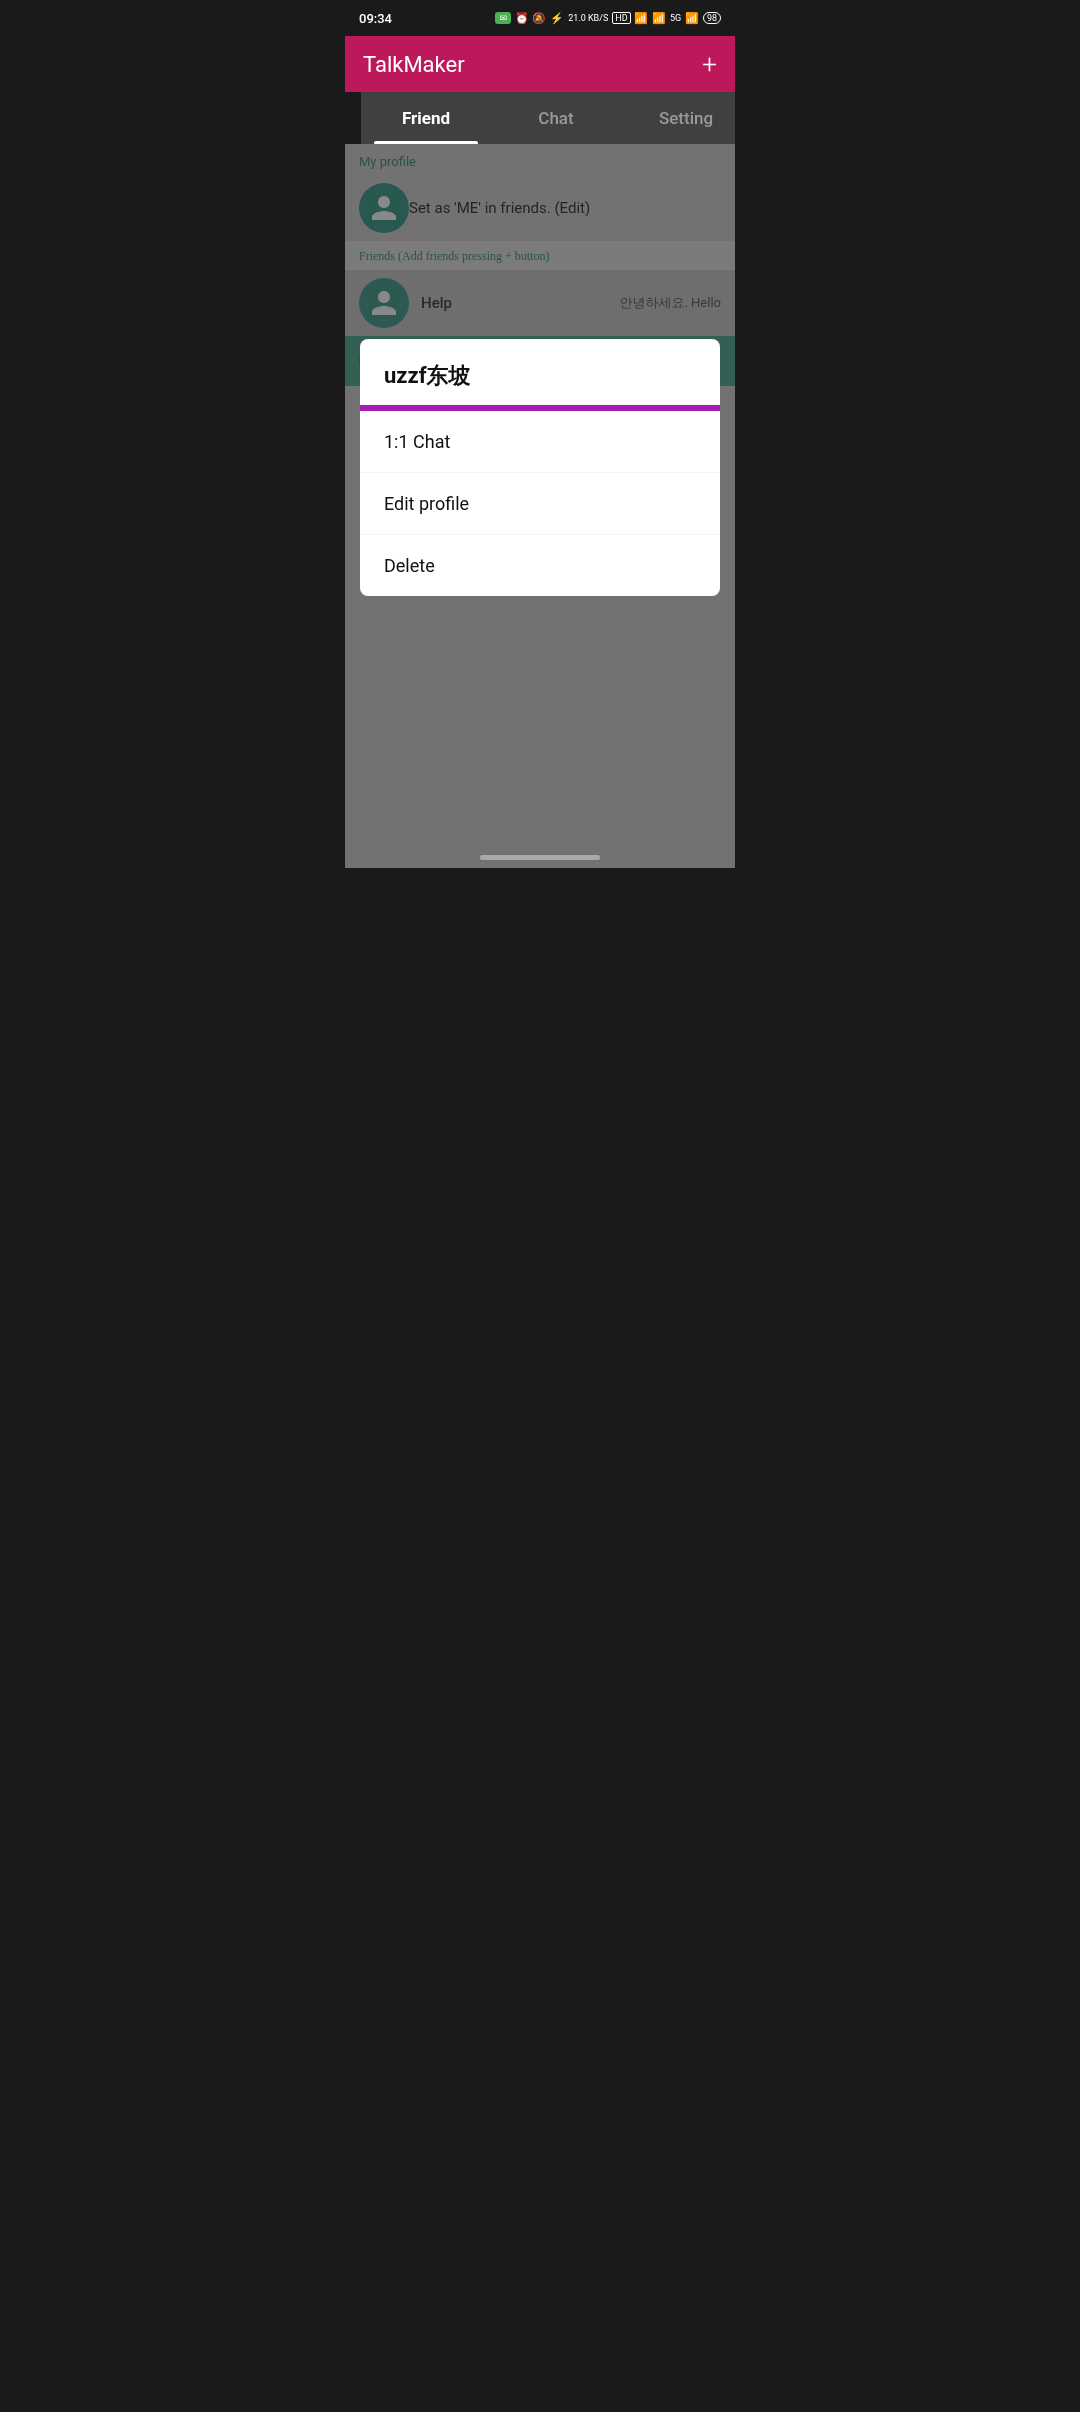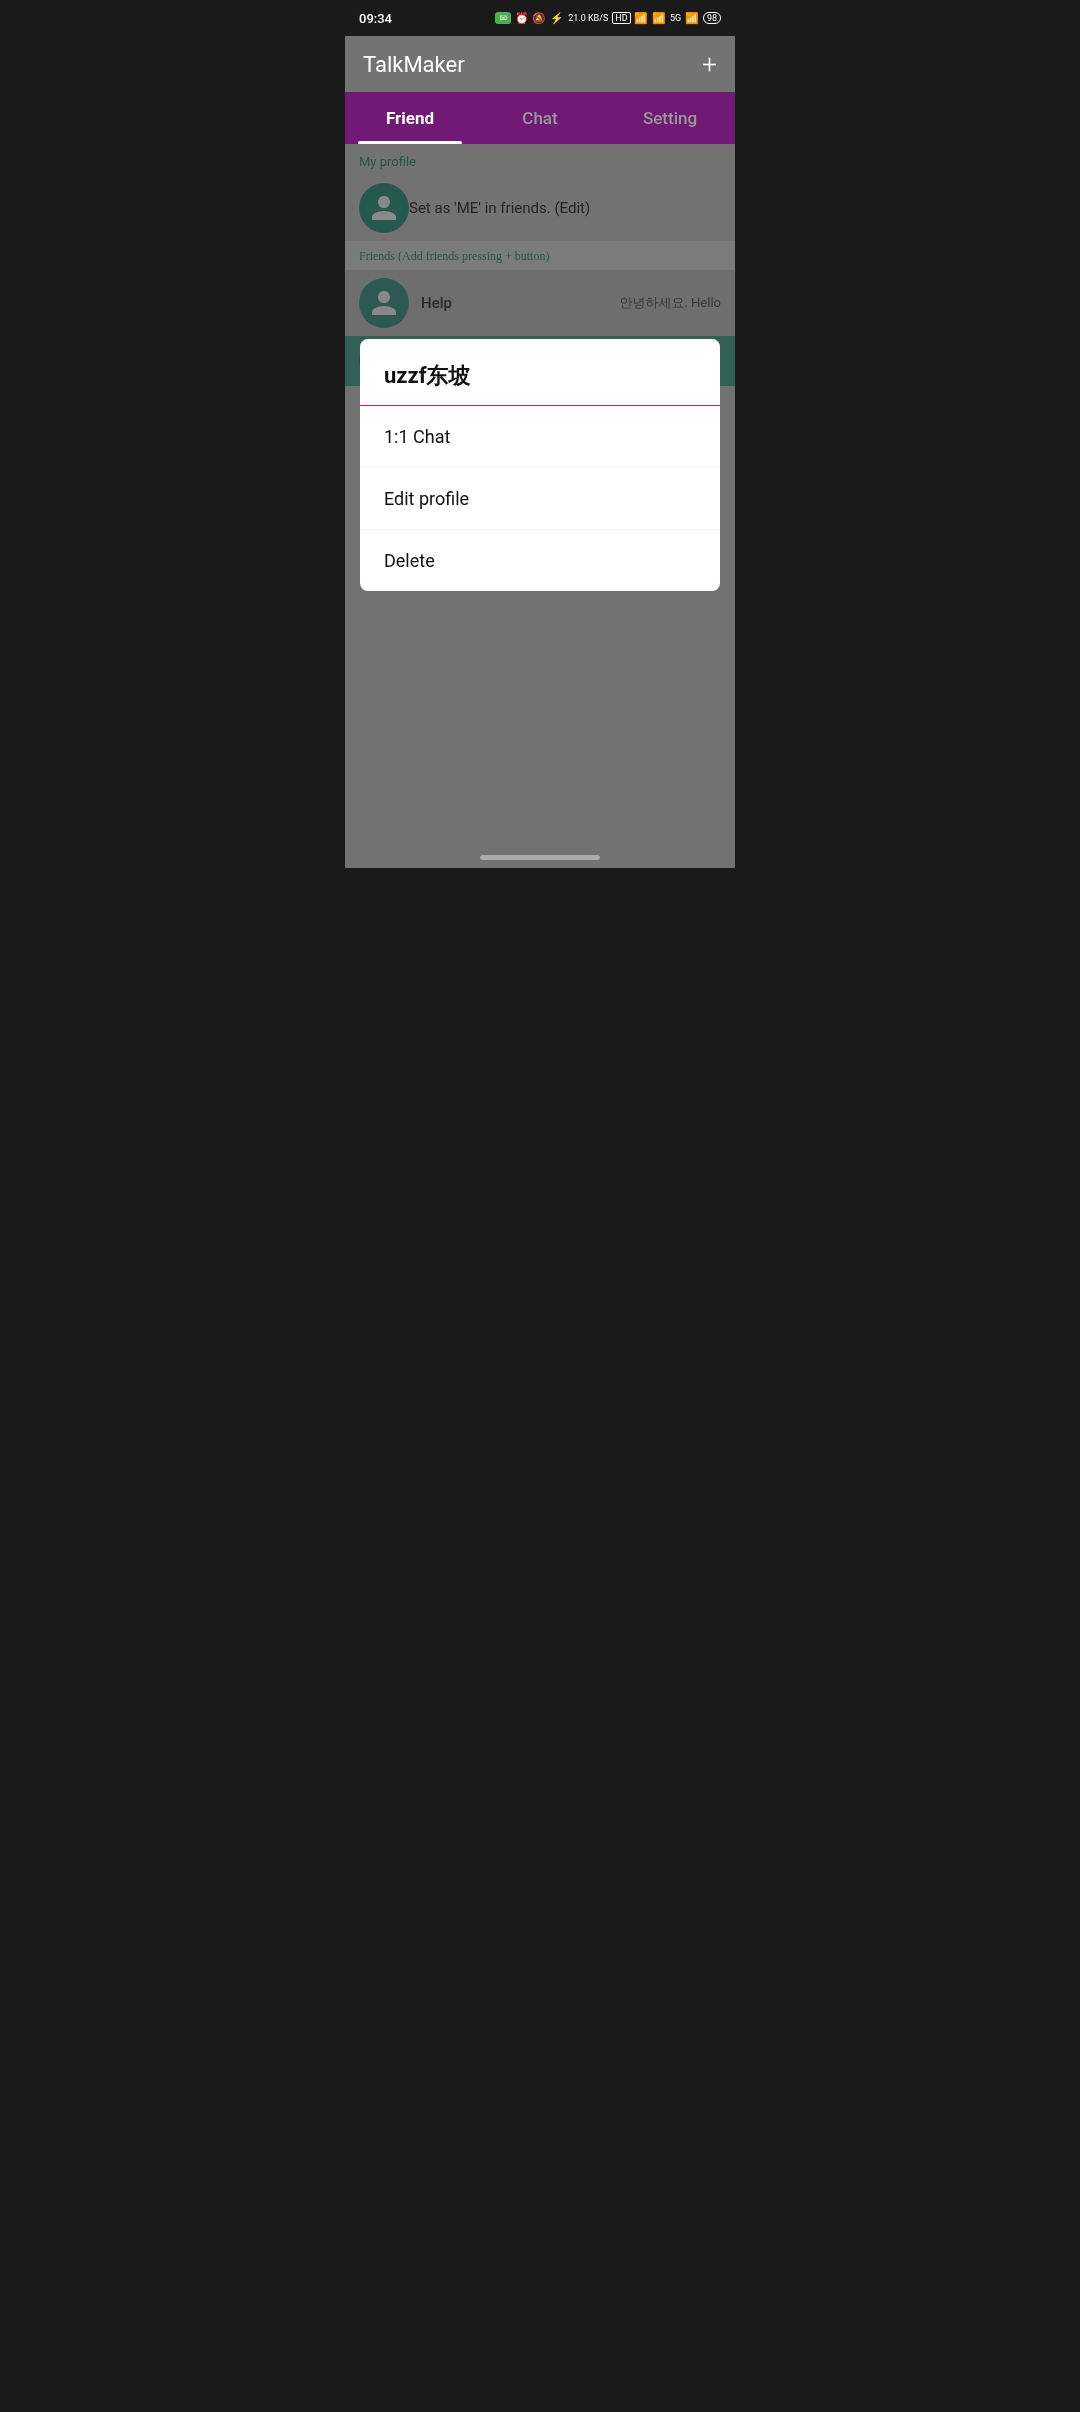--- a/index.html
+++ b/index.html
@@ -41,21 +41,21 @@
       align-items: center;
       gap: 4px;
       color: white;
       font-size: 10px;
     }
 
     
     .app-bar {
       width: 100%;
       height: 56px;
-      background: #737373;
+      background: #be185d;
       display: flex;
       align-items: center;
       justify-content: space-between;
       padding: 4px 18px;
     }
 
     .app-title {
       color: white;
       font-size: 22px;
       font-weight: 400;
@@ -66,23 +66,24 @@
       font-size: 26px;
       font-weight: 300;
       cursor: pointer;
       line-height: 1;
     }
 
     
     .tab-bar {
       width: 100%;
       height: 52px;
-      background: #701a75;
+      background: #404040;
       display: flex;
       align-items: flex-end;
+      margin-left: 16px;
     }
 
     .tab-item {
       flex: 1;
       height: 100%;
       display: flex;
       align-items: center;
       justify-content: center;
       cursor: pointer;
       position: relative;
@@ -188,21 +189,21 @@
       z-index: 20;
       padding: 0;
       overflow: hidden;
     }
 
     .menu-header {
       padding: 22px 24px 14px 24px;
       font-size: 22px;
       font-weight: 700;
       color: #111;
-      border-bottom: 1px solid #a21caf;
+      border-bottom: 6px solid #a21caf;
     }
 
     .menu-item {
       padding: 20px 24px;
       font-size: 18px;
       color: #111;
       cursor: pointer;
       border-bottom: 1px solid #f5f5f5;
     }
 

